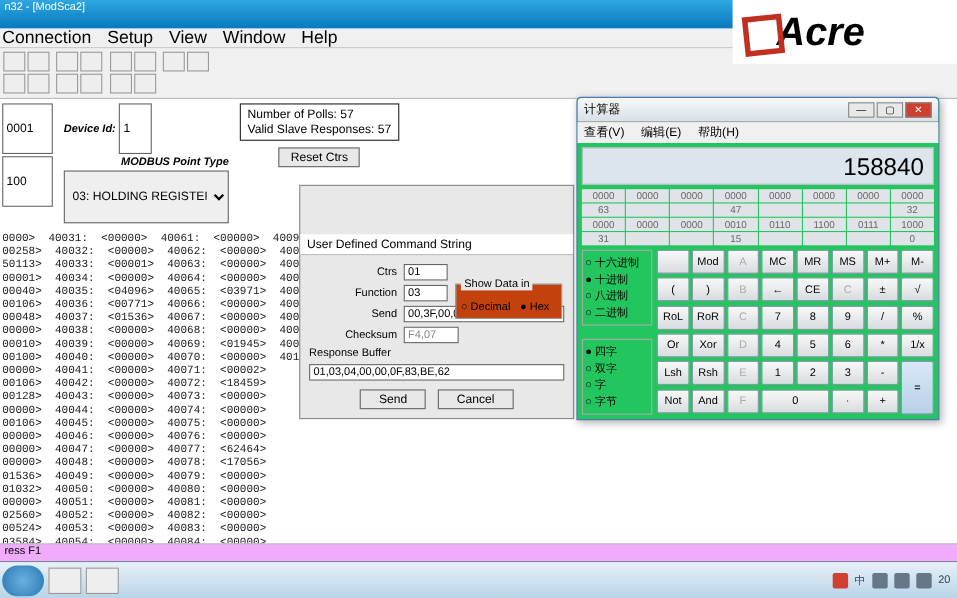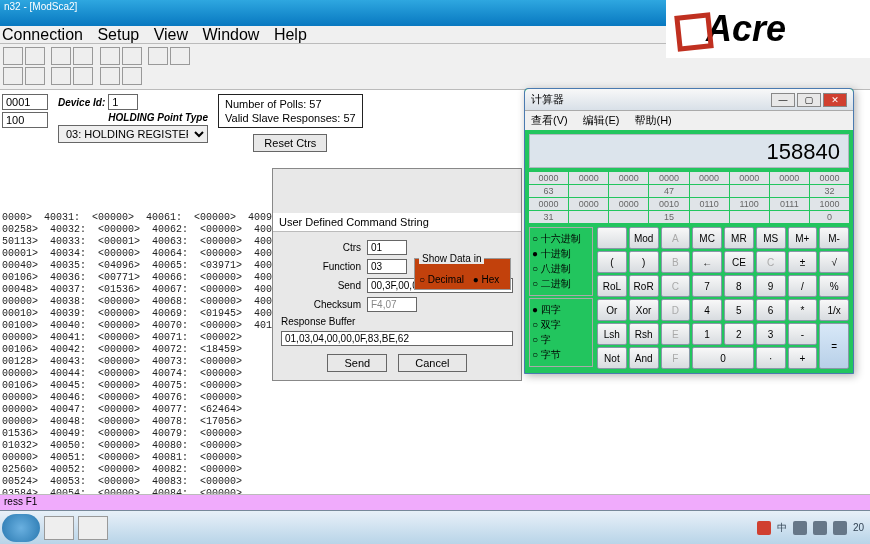--- a/index.html
+++ b/index.html
@@ -4,21 +4,21 @@
 <style>
 * { box-sizing: border-box; margin: 0; padding: 0; font-family: Tahoma, Arial, sans-serif; }
 body { width: 870px; height: 544px; overflow: hidden; background: #fff; position: relative; }
 .topbar { background: linear-gradient(#2ea7e0,#0878c0); height: 26px; color: #fff; font-size: 10px; padding: 0 4px; line-height: 14px; }
 .menubar { background: #f0f0f0; height: 18px; border-bottom: 1px solid #bbb; font-size: 16px; padding-left: 2px; }
 .menubar span { margin-right: 10px; cursor: default; }
 .toolbar { background: #f0f0f0; height: 46px; border-bottom: 1px solid #bbb; padding: 2px; }
 .tb-btn { display: inline-block; width: 20px; height: 18px; border: 1px solid #999; background: #eee; margin: 1px; vertical-align: top; }
 .cfg { display: flex; gap: 10px; padding: 4px 2px; font-size: 11px; align-items: flex-start; }
 .cfg-col { display: flex; flex-direction: column; gap: 2px; }
-.cfg input, .cfg select { border: 1px solid #666; font-size: 11px; padding: 1px 3px; }
+.cfg input, .cfg select { border: 1px solid #666; font-size: 11px; padding: 16px 3px; }
 .nbox { width: 46px; }
 .cfg .lbl { font-weight: bold; font-size: 10px; text-align:right;font-style:italic; }
 .stats { border: 1px solid #222; padding: 2px 6px; font-size: 11px; line-height: 14px; }
 .reset { border: 1px solid #666; background: #e8e8e8; font-size: 11px; padding: 2px 10px; margin-top: 4px; }
 .dialog { position: absolute; left: 272px; top: 168px; width: 250px; background: #e8e8e8; border: 1px solid #888; z-index: 5; font-size: 11px; }
 .dlg-title { background: #fff; border-bottom: 1px solid #bbb; padding: 3px 6px; font-size: 11px; margin-top: 44px; }
 .dlg-body { padding: 8px; }
 .dlg-row { display: flex; align-items: center; margin-bottom: 4px; gap: 6px; }
 .dlg-row label { width: 80px; text-align: right; font-size: 10px; }
 .dlg-row input { border: 1px solid #666; font-size: 10px; padding: 1px 3px; flex: 1; }
@@ -32,21 +32,21 @@
 .calc-tb { background: linear-gradient(#f8f8f8,#d8e0e8); border-bottom: 1px solid #aaa; height: 22px; display: flex; align-items: center; padding: 0 6px; font-size: 11px; border-radius: 4px 4px 0 0; }
 .calc-wb { margin-left: auto; display: flex; gap: 2px; }
 .wbtn { width: 24px; height: 14px; border: 1px solid #888; background: #e8e8e8; font-size: 9px; text-align: center; line-height: 12px; }
 .wbtn.close { background: #d04030; color: #fff; }
 .calc-menu { font-size: 11px; padding: 2px 6px; background: #f0f0f0; }
 .calc-menu span { margin-right: 12px; }
 .calc-disp { background: #dce4ec; margin: 4px; padding: 4px 8px; text-align: right; font-size: 22px; height: 34px; border: 1px solid #b0b8c0; }
 .calc-bits { margin: 2px 4px; font-family: "Courier New", monospace; font-size: 9px; display: grid; grid-template-columns: repeat(8,1fr); gap: 1px; color: #666; text-align: center; }
 .calc-bits div { background: #e0e4e8; padding: 1px; }
 .calc-body { display: flex; margin: 4px; gap: 4px; }
-.calc-radios { width: 64px; font-size: 10px; display: flex; flex-direction: column; gap: 2px; }
+.calc-radios { width: 64px; font-size: 10px; display: flex; flex-direction: column; gap: 12px; }
 .calc-radios fieldset { border: 1px solid #aaa; padding: 3px 2px; }
 .calc-radios label { display: block; margin: 1px 0; }
 .calc-grid { flex: 1; display: grid; grid-template-columns: repeat(8, 1fr); gap: 2px; }
 .cb { border: 1px solid #8898a8; background: linear-gradient(#f8f8f8,#d8dce0); font-size: 10px; height: 22px; display: flex; align-items: center; justify-content: center; border-radius: 2px; }
 .cb.dis { color: #aaa; }
 .cb.eq { grid-row: span 2; height: auto; background: linear-gradient(#d8e8f8,#b8d0e8); }
 .logo { position: absolute; right: 0; top: 0; width: 204px; height: 58px; background: #fff; display: flex; align-items: center; font-size: 36px; font-weight: bold; font-style: italic; padding-left: 40px; z-index: 20; }
 .logo::before { content: ""; position: absolute; left: 10px; top: 14px; width: 26px; height: 26px; border: 5px solid #c03020; transform: rotate(-6deg); }
 .statusbar { position: absolute; bottom: 34px; left: 0; right: 0; height: 16px; background: #f0abfc; border-top: 1px solid #bbb; font-size: 10px; padding: 1px 4px; }
 .taskbar { position: absolute; bottom: 0; left: 0; right: 0; height: 34px; background: linear-gradient(#e8f0f8,#b8d4e8); border-top: 1px solid #789; display: flex; align-items: center; }
@@ -82,21 +82,21 @@
 </div>
 
 <div class="cfg">
   <div class="cfg-col">
     <input class="nbox" value="0001" style="">
     <input class="nbox" value="100" style="">
   </div>
   <div class="cfg-col">
     <div><span class="lbl">Device Id:</span>
     <input class="nbox" style="width: 30px;" value="1"></div>
-    <span class="lbl">HOLDING Point Type</span>
+    <span class="lbl">MODBUS Point Type</span>
     <select style="width:150px"><option>03: HOLDING REGISTER</option></select>
   </div>
   <div class="cfg-col">
     <div class="stats">
       <div>Number of Polls: 57</div>
       <div>Valid Slave Responses: 57</div>
     </div>
     <div style="text-align:center"><button class="reset">Reset Ctrs</button></div>
   </div>
 </div>

